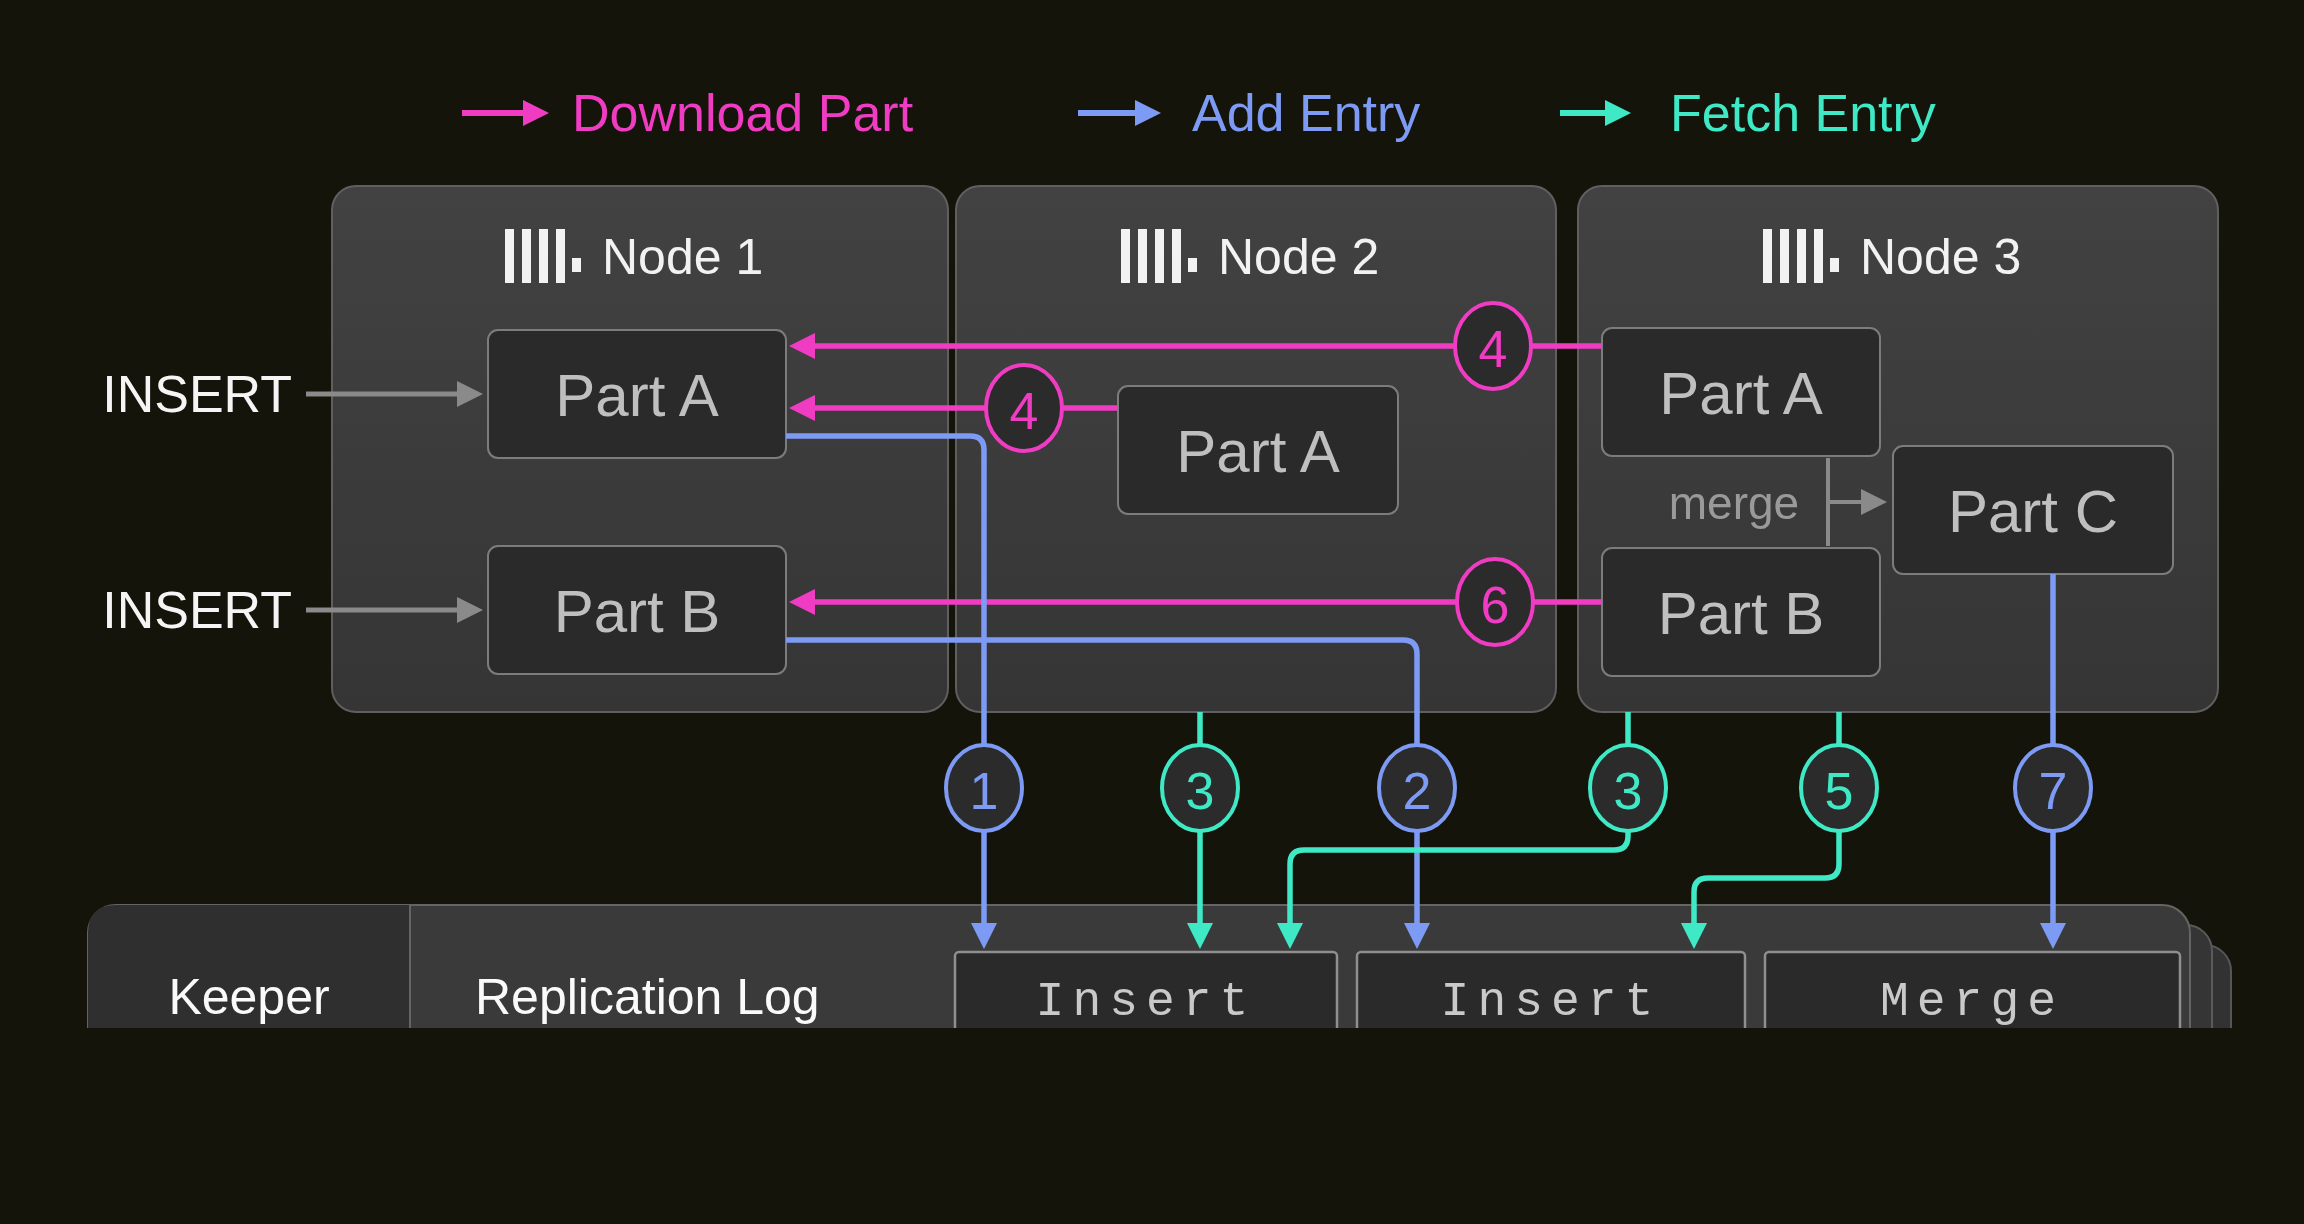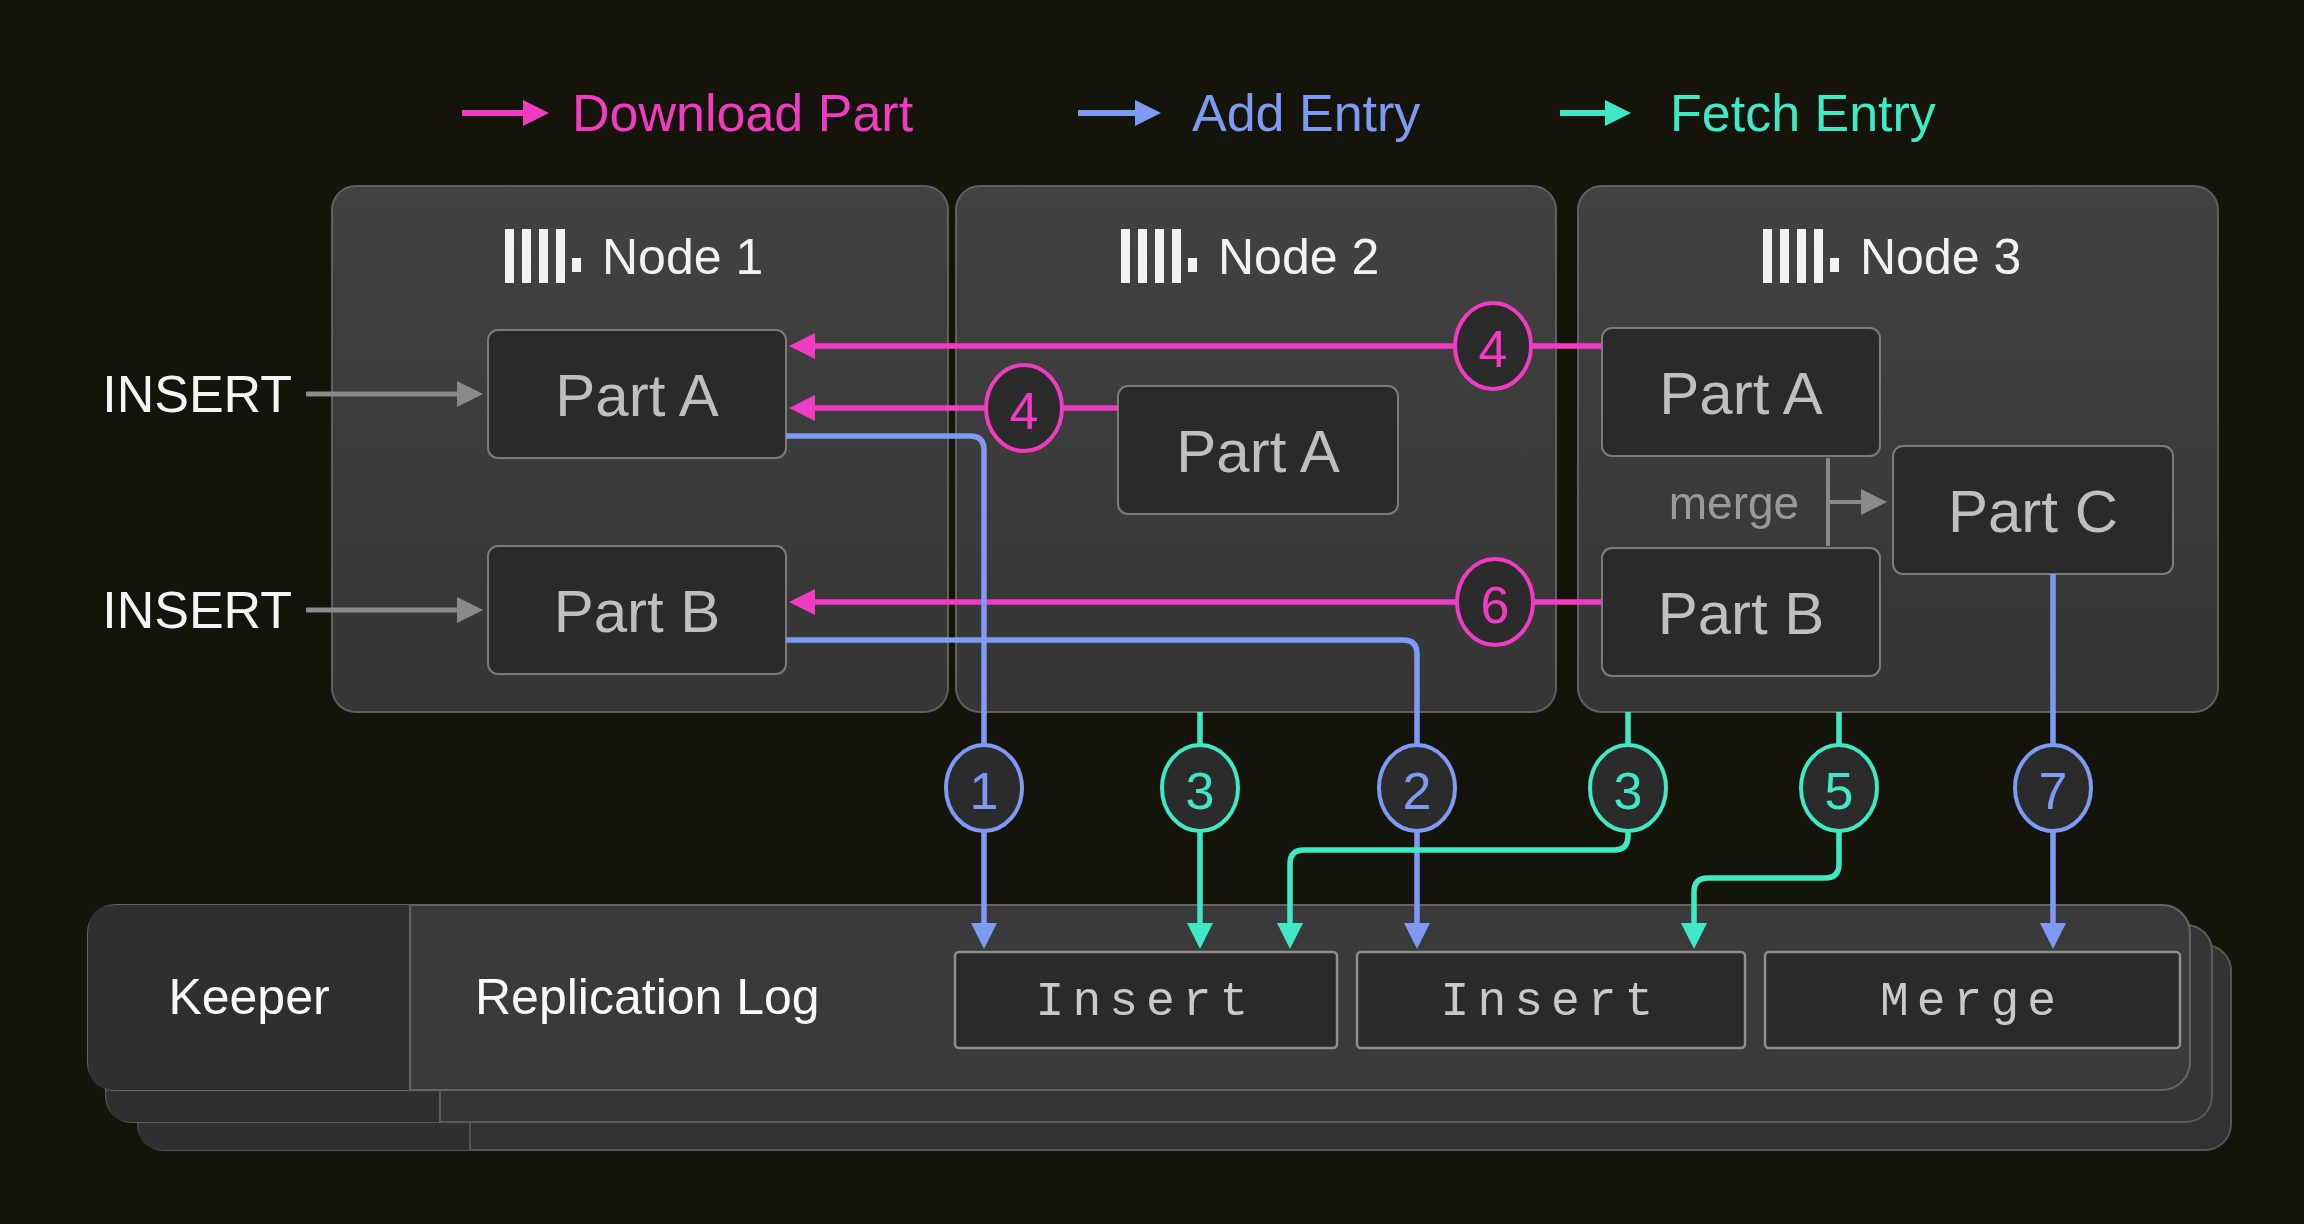--- a/index.html
+++ b/index.html
@@ -1,17 +1,17 @@
 <!DOCTYPE html>
 <html><head>
 <meta charset="utf-8">
 <style>
   html, body { margin: 0; padding: 0; background: #15140a; }
   .stage {
-    width: 2304px; height: 1224px; position: relative;
+    width: 2304px; height: 1028px; position: relative;
     background: #15140a; overflow: hidden;
     font-family: "Liberation Sans", sans-serif;
   }
   svg { display: block; }
 
   
   .t-legend   { font: 500 52px "Liberation Sans", sans-serif; }
   .t-title    { font: 500 50px "Liberation Sans", sans-serif; fill: #f2f2f2; }
   .t-part     { font: 500 60px "Liberation Sans", sans-serif; fill: #bfbfbf; }
   .t-insert   { font: 500 52px "Liberation Sans", sans-serif; fill: #f5f5f5; }

